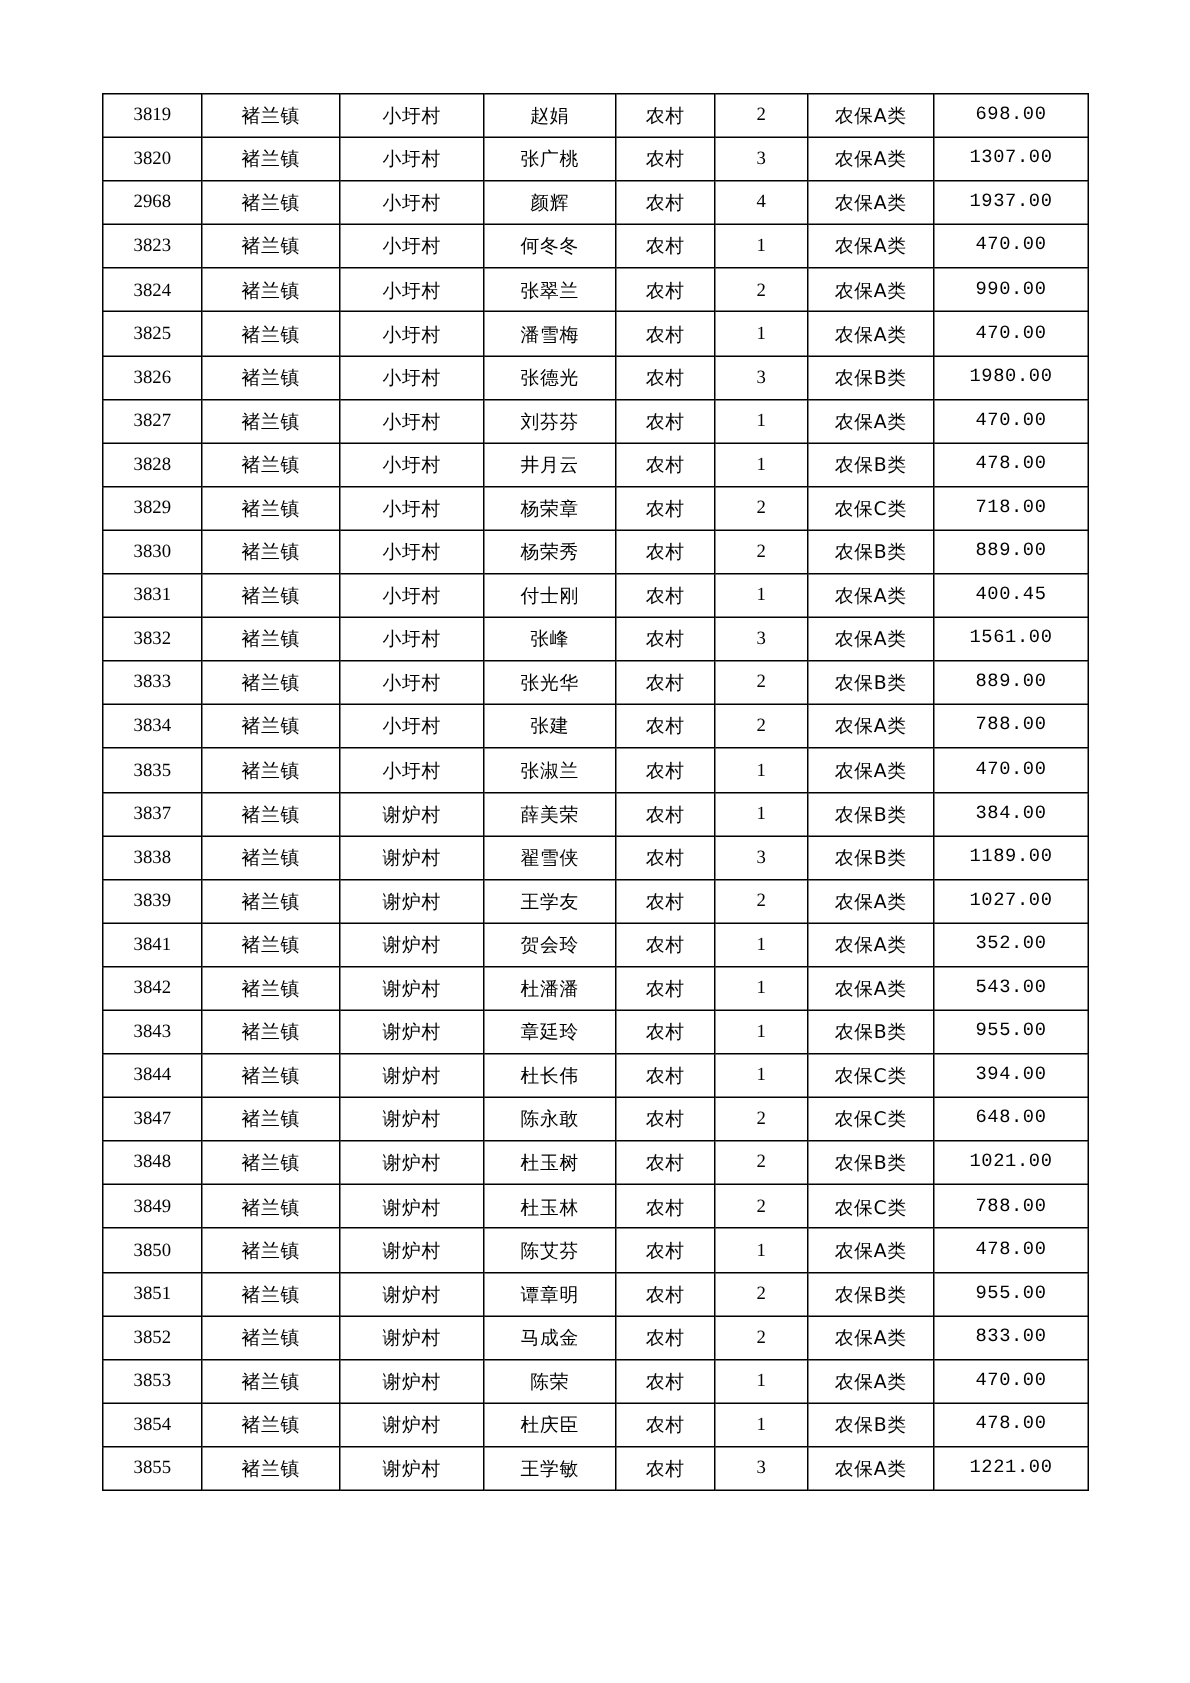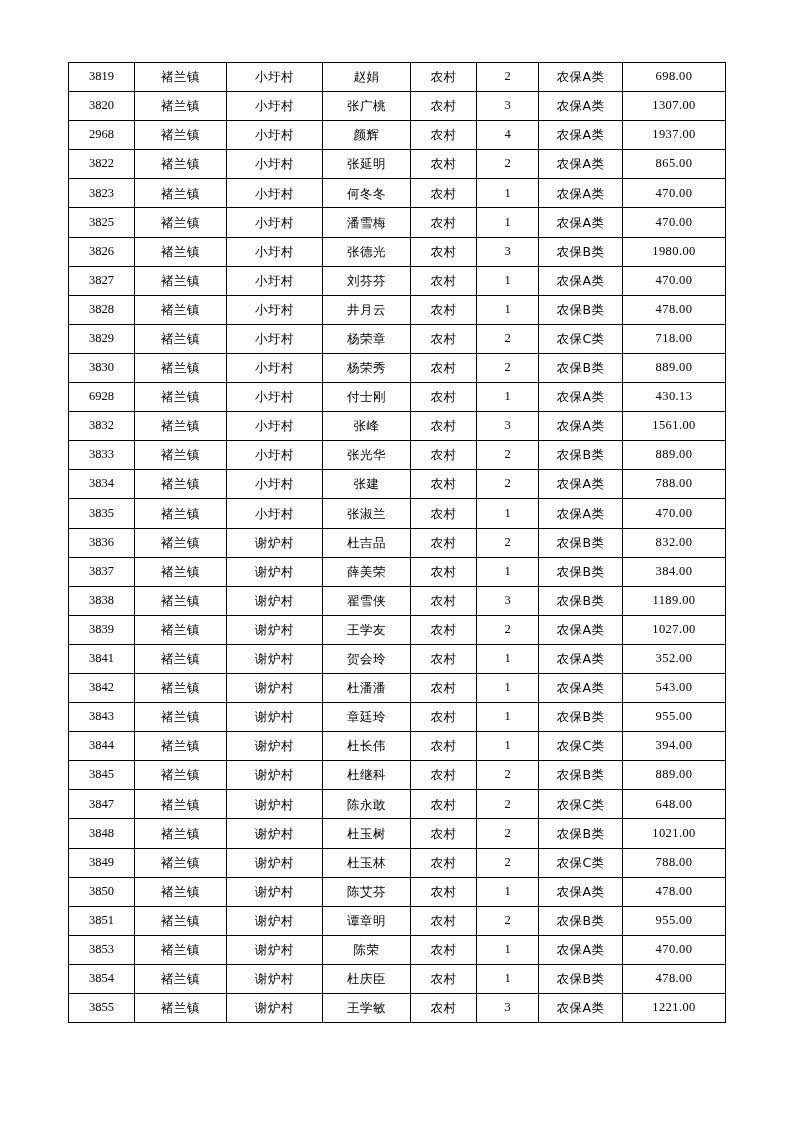--- a/index.html
+++ b/index.html
@@ -43,21 +43,21 @@
   col.c-name  { width: 88px; }
   col.c-type  { width: 66px; }
   col.c-num   { width: 62px; }
   col.c-cat   { width: 84px; }
   col.c-amt   { width: 103px; }
 
   td.num-cell {
     font-family: "Liberation Serif", "DejaVu Serif", serif;
   }
   td.amt-cell {
-    font-family: Liberation Serif, serif;
+    font-family: Liberation Mono, monospace;
     letter-spacing: 0.4px;
   }
   td.cn {
     font-family: "DejaVu Sans", "Liberation Sans", sans-serif;
     font-size: 12.5px;
     letter-spacing: 0.5px;
   }
 </style>
 </head>
 <body>
@@ -99,38 +99,38 @@
           <td class="num-cell">2968</td>
           <td class="cn">褚兰镇</td>
           <td class="cn">小圩村</td>
           <td class="cn">颜辉</td>
           <td class="cn">农村</td>
           <td class="num-cell">4</td>
           <td class="cn">农保A类</td>
           <td class="amt-cell">1937.00</td>
         </tr>
         <tr>
-          <td class="num-cell">3822</td>
-          <td class="cn">褚兰镇</td>
-          <td class="cn">小圩村</td>
-          <td class="cn">张延明</td>
-          <td class="cn">农村</td>
-          <td class="num-cell">2</td>
-          <td class="cn">农保A类</td>
-          <td class="amt-cell">865.00</td>
-        </tr>
-        <tr>
           <td class="num-cell">3823</td>
           <td class="cn">褚兰镇</td>
           <td class="cn">小圩村</td>
           <td class="cn">何冬冬</td>
           <td class="cn">农村</td>
           <td class="num-cell">1</td>
           <td class="cn">农保A类</td>
           <td class="amt-cell">470.00</td>
+        </tr>
+        <tr>
+          <td class="num-cell">3824</td>
+          <td class="cn">褚兰镇</td>
+          <td class="cn">小圩村</td>
+          <td class="cn">张翠兰</td>
+          <td class="cn">农村</td>
+          <td class="num-cell">2</td>
+          <td class="cn">农保A类</td>
+          <td class="amt-cell">990.00</td>
         </tr>
         <tr>
           <td class="num-cell">3825</td>
           <td class="cn">褚兰镇</td>
           <td class="cn">小圩村</td>
           <td class="cn">潘雪梅</td>
           <td class="cn">农村</td>
           <td class="num-cell">1</td>
           <td class="cn">农保A类</td>
           <td class="amt-cell">470.00</td>
@@ -179,28 +179,28 @@
           <td class="num-cell">3830</td>
           <td class="cn">褚兰镇</td>
           <td class="cn">小圩村</td>
           <td class="cn">杨荣秀</td>
           <td class="cn">农村</td>
           <td class="num-cell">2</td>
           <td class="cn">农保B类</td>
           <td class="amt-cell">889.00</td>
         </tr>
         <tr>
-          <td class="num-cell">6928</td>
+          <td class="num-cell">3831</td>
           <td class="cn">褚兰镇</td>
           <td class="cn">小圩村</td>
           <td class="cn">付士刚</td>
           <td class="cn">农村</td>
           <td class="num-cell">1</td>
           <td class="cn">农保A类</td>
-          <td class="amt-cell">430.13</td>
+          <td class="amt-cell">400.45</td>
         </tr>
         <tr>
           <td class="num-cell">3832</td>
           <td class="cn">褚兰镇</td>
           <td class="cn">小圩村</td>
           <td class="cn">张峰</td>
           <td class="cn">农村</td>
           <td class="num-cell">3</td>
           <td class="cn">农保A类</td>
           <td class="amt-cell">1561.00</td>
@@ -227,30 +227,20 @@
         </tr>
         <tr>
           <td class="num-cell">3835</td>
           <td class="cn">褚兰镇</td>
           <td class="cn">小圩村</td>
           <td class="cn">张淑兰</td>
           <td class="cn">农村</td>
           <td class="num-cell">1</td>
           <td class="cn">农保A类</td>
           <td class="amt-cell">470.00</td>
-        </tr>
-        <tr>
-          <td class="num-cell">3836</td>
-          <td class="cn">褚兰镇</td>
-          <td class="cn">谢炉村</td>
-          <td class="cn">杜吉品</td>
-          <td class="cn">农村</td>
-          <td class="num-cell">2</td>
-          <td class="cn">农保B类</td>
-          <td class="amt-cell">832.00</td>
         </tr>
         <tr>
           <td class="num-cell">3837</td>
           <td class="cn">褚兰镇</td>
           <td class="cn">谢炉村</td>
           <td class="cn">薛美荣</td>
           <td class="cn">农村</td>
           <td class="num-cell">1</td>
           <td class="cn">农保B类</td>
           <td class="amt-cell">384.00</td>
@@ -309,30 +299,20 @@
           <td class="num-cell">3844</td>
           <td class="cn">褚兰镇</td>
           <td class="cn">谢炉村</td>
           <td class="cn">杜长伟</td>
           <td class="cn">农村</td>
           <td class="num-cell">1</td>
           <td class="cn">农保C类</td>
           <td class="amt-cell">394.00</td>
         </tr>
         <tr>
-          <td class="num-cell">3845</td>
-          <td class="cn">褚兰镇</td>
-          <td class="cn">谢炉村</td>
-          <td class="cn">杜继科</td>
-          <td class="cn">农村</td>
-          <td class="num-cell">2</td>
-          <td class="cn">农保B类</td>
-          <td class="amt-cell">889.00</td>
-        </tr>
-        <tr>
           <td class="num-cell">3847</td>
           <td class="cn">褚兰镇</td>
           <td class="cn">谢炉村</td>
           <td class="cn">陈永敢</td>
           <td class="cn">农村</td>
           <td class="num-cell">2</td>
           <td class="cn">农保C类</td>
           <td class="amt-cell">648.00</td>
         </tr>
         <tr>
@@ -367,20 +347,30 @@
         </tr>
         <tr>
           <td class="num-cell">3851</td>
           <td class="cn">褚兰镇</td>
           <td class="cn">谢炉村</td>
           <td class="cn">谭章明</td>
           <td class="cn">农村</td>
           <td class="num-cell">2</td>
           <td class="cn">农保B类</td>
           <td class="amt-cell">955.00</td>
+        </tr>
+        <tr>
+          <td class="num-cell">3852</td>
+          <td class="cn">褚兰镇</td>
+          <td class="cn">谢炉村</td>
+          <td class="cn">马成金</td>
+          <td class="cn">农村</td>
+          <td class="num-cell">2</td>
+          <td class="cn">农保A类</td>
+          <td class="amt-cell">833.00</td>
         </tr>
         <tr>
           <td class="num-cell">3853</td>
           <td class="cn">褚兰镇</td>
           <td class="cn">谢炉村</td>
           <td class="cn">陈荣</td>
           <td class="cn">农村</td>
           <td class="num-cell">1</td>
           <td class="cn">农保A类</td>
           <td class="amt-cell">470.00</td>

